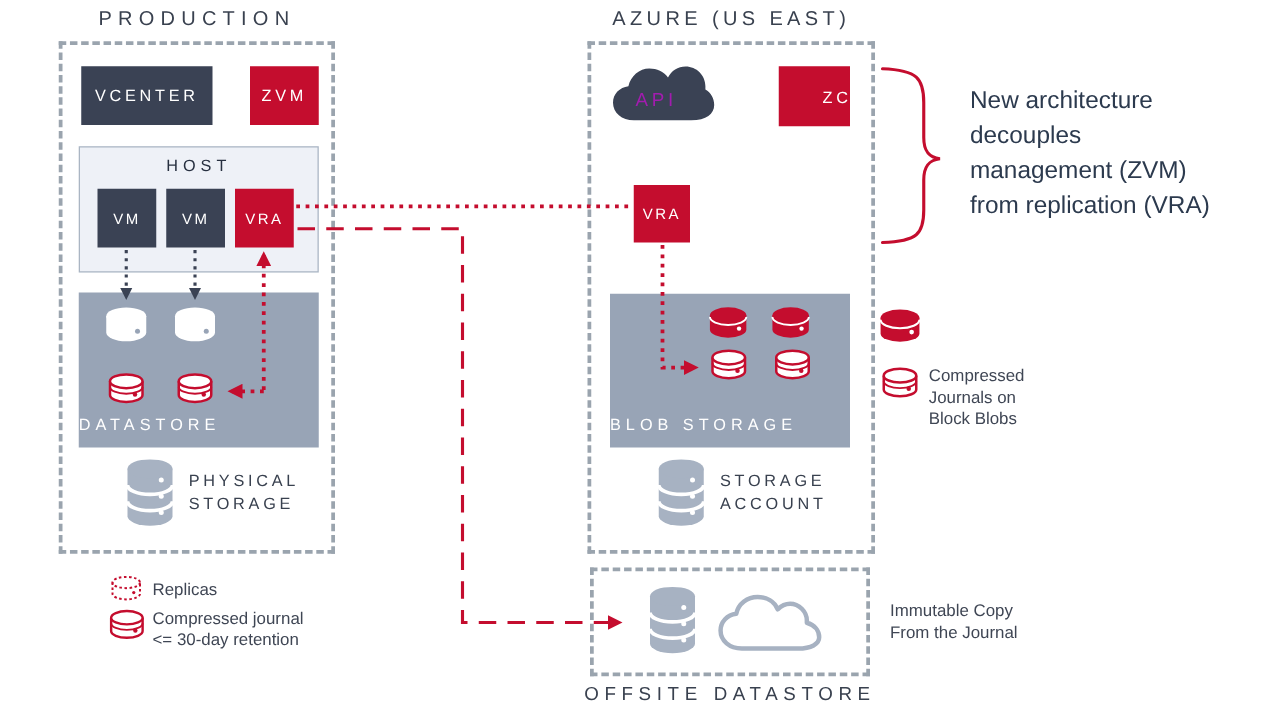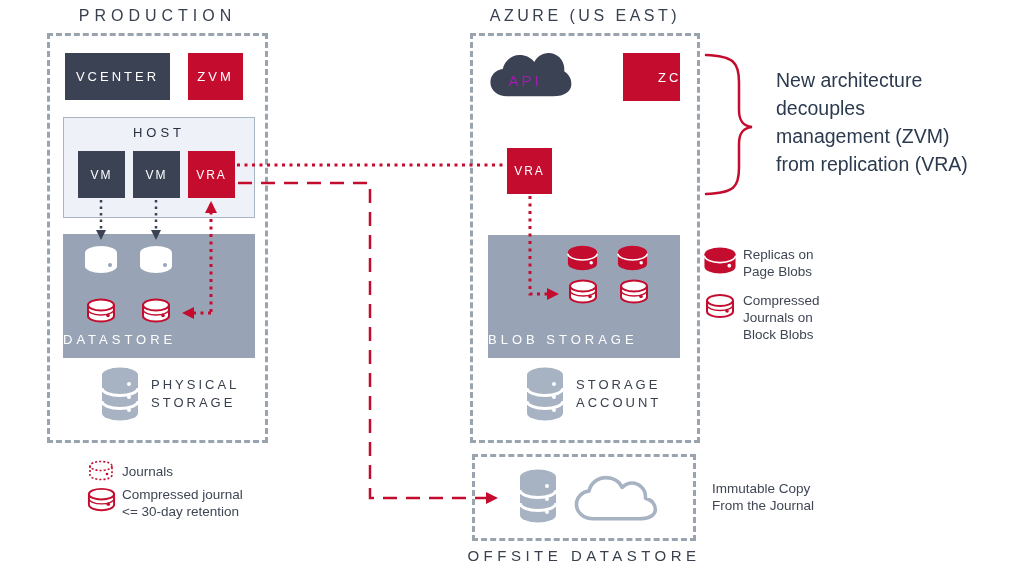--- a/index.html
+++ b/index.html
@@ -61,21 +61,21 @@
 <div id="canvas">
 
   <div class="abs section-title" style="left:47px;top:6px;width:221px;">PRODUCTION</div>
 
   <div class="abs dashed-box" style="left:47px;top:33px;width:221px;height:410px;"></div>
 
   <div class="abs node navy" style="left:65px;top:53px;width:105px;height:47px;">
     <span>VCENTER</span>
   </div>
 
-  <div class="abs node red" style="left:188px;top:53px;width:55px;height:47px;">
+  <div class="abs node red" style="left:200px;top:53px;width:55px;height:47px;">
     <span>ZVM</span>
   </div>
 
   <div class="abs inner-box" style="left:63px;top:117px;width:192px;height:101px;">
     <div class="inner-label">HOST</div>
   </div>
 
   <div class="abs node navy small" style="left:78px;top:151px;width:47px;height:47px;">
     <span>VM</span>
   </div>
@@ -235,43 +235,41 @@
 From the Journal</div>
 
   <span class="abs ic" style="left:702px;top:246px;width:36px;height:29px;">
       <svg viewBox="0 0 34 28">
         <path d="M2 8 v12 a15 6.5 0 0 0 30 0 V8" style="fill:var(--red);"></path>
         <ellipse cx="17" cy="8" rx="15" ry="6.5" style="fill:var(--red);"></ellipse>
         <path d="M2 9.5 a15 6.5 0 0 0 30 0" stroke="#fff" stroke-width="1.6" fill="none"></path>
         <circle cx="26" cy="19" r="1.8" fill="#fff"></circle>
       </svg>
     </span>
-  <div class="abs legend-text pre" style="left:743px;top:246px;">Replicas on
-Page Blobs</div>
 
   <span class="abs ic" style="left:704px;top:293px;width:32px;height:27px;">
       <svg viewBox="0 0 32 26">
         <path d="M3 7 v11 a13 5.5 0 0 0 26 0 V7" fill="#fff" style="stroke:var(--red);" stroke-width="2"></path>
         <ellipse cx="16" cy="7" rx="13" ry="5.5" fill="#fff" style="stroke:var(--red);" stroke-width="2"></ellipse>
         <path d="M3 11.5 a13 5.5 0 0 0 26 0" fill="none" style="stroke:var(--red);" stroke-width="1.5"></path>
         <circle cx="23" cy="17.5" r="1.8" style="fill:var(--red);"></circle>
       </svg>
     </span>
   <div class="abs legend-text pre" style="left:743px;top:292px;">Compressed
 Journals on
 Block Blobs</div>
 
   <span class="abs ic" style="left:87px;top:460px;width:28px;height:22px;">
       <svg viewBox="0 0 28 22">
         <ellipse cx="14" cy="6" rx="11" ry="4.5" fill="none" style="stroke:var(--red);" stroke-width="1.6" stroke-dasharray="2 2"></ellipse>
         <path d="M3 6 v9 a11 4.5 0 0 0 22 0 V6" fill="none" style="stroke:var(--red);" stroke-width="1.6" stroke-dasharray="2 2"></path>
         <circle cx="20" cy="14" r="1.3" style="fill:var(--red);"></circle>
       </svg>
     </span>
-  <div class="abs legend-text" style="left:122px;top:463px;">Journals</div>
+  <div class="abs legend-text" style="left:122px;top:463px;">Replicas</div>
 
   <span class="abs ic" style="left:86px;top:487px;width:31px;height:26px;">
       <svg viewBox="0 0 32 26">
         <path d="M3 7 v11 a13 5.5 0 0 0 26 0 V7" fill="#fff" style="stroke:var(--red);" stroke-width="2"></path>
         <ellipse cx="16" cy="7" rx="13" ry="5.5" fill="#fff" style="stroke:var(--red);" stroke-width="2"></ellipse>
         <path d="M3 11.5 a13 5.5 0 0 0 26 0" fill="none" style="stroke:var(--red);" stroke-width="1.5"></path>
         <circle cx="23" cy="17.5" r="1.8" style="fill:var(--red);"></circle>
       </svg>
     </span>
   <div class="abs legend-text pre" style="left:122px;top:486px;">Compressed journal

